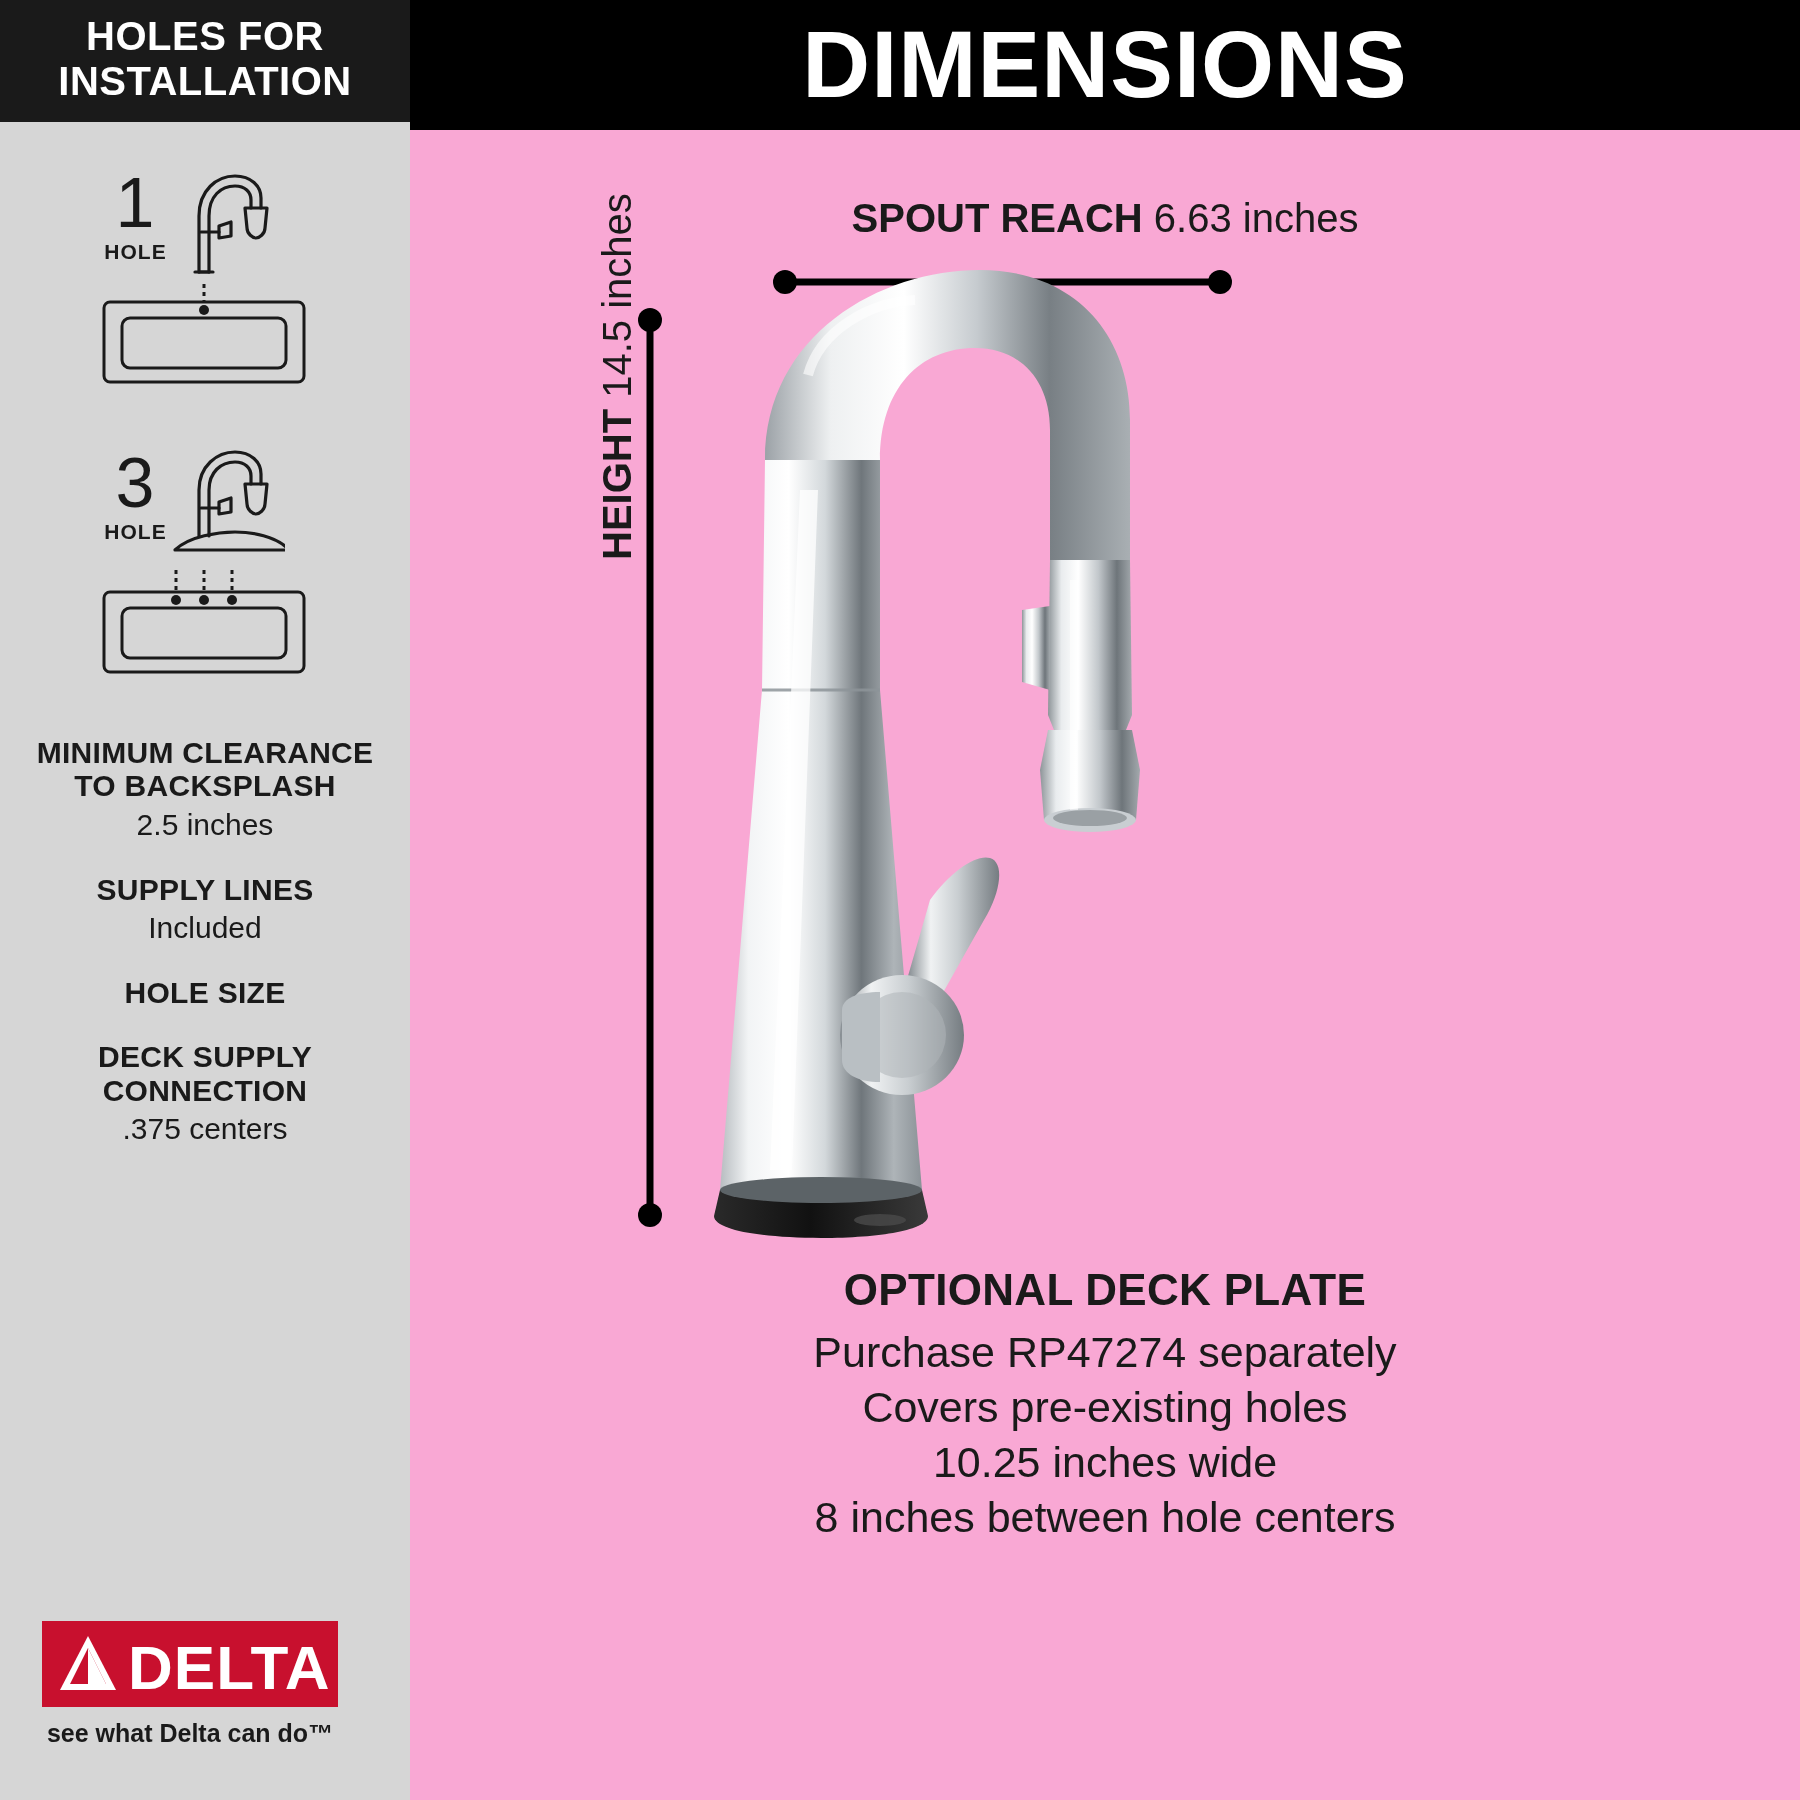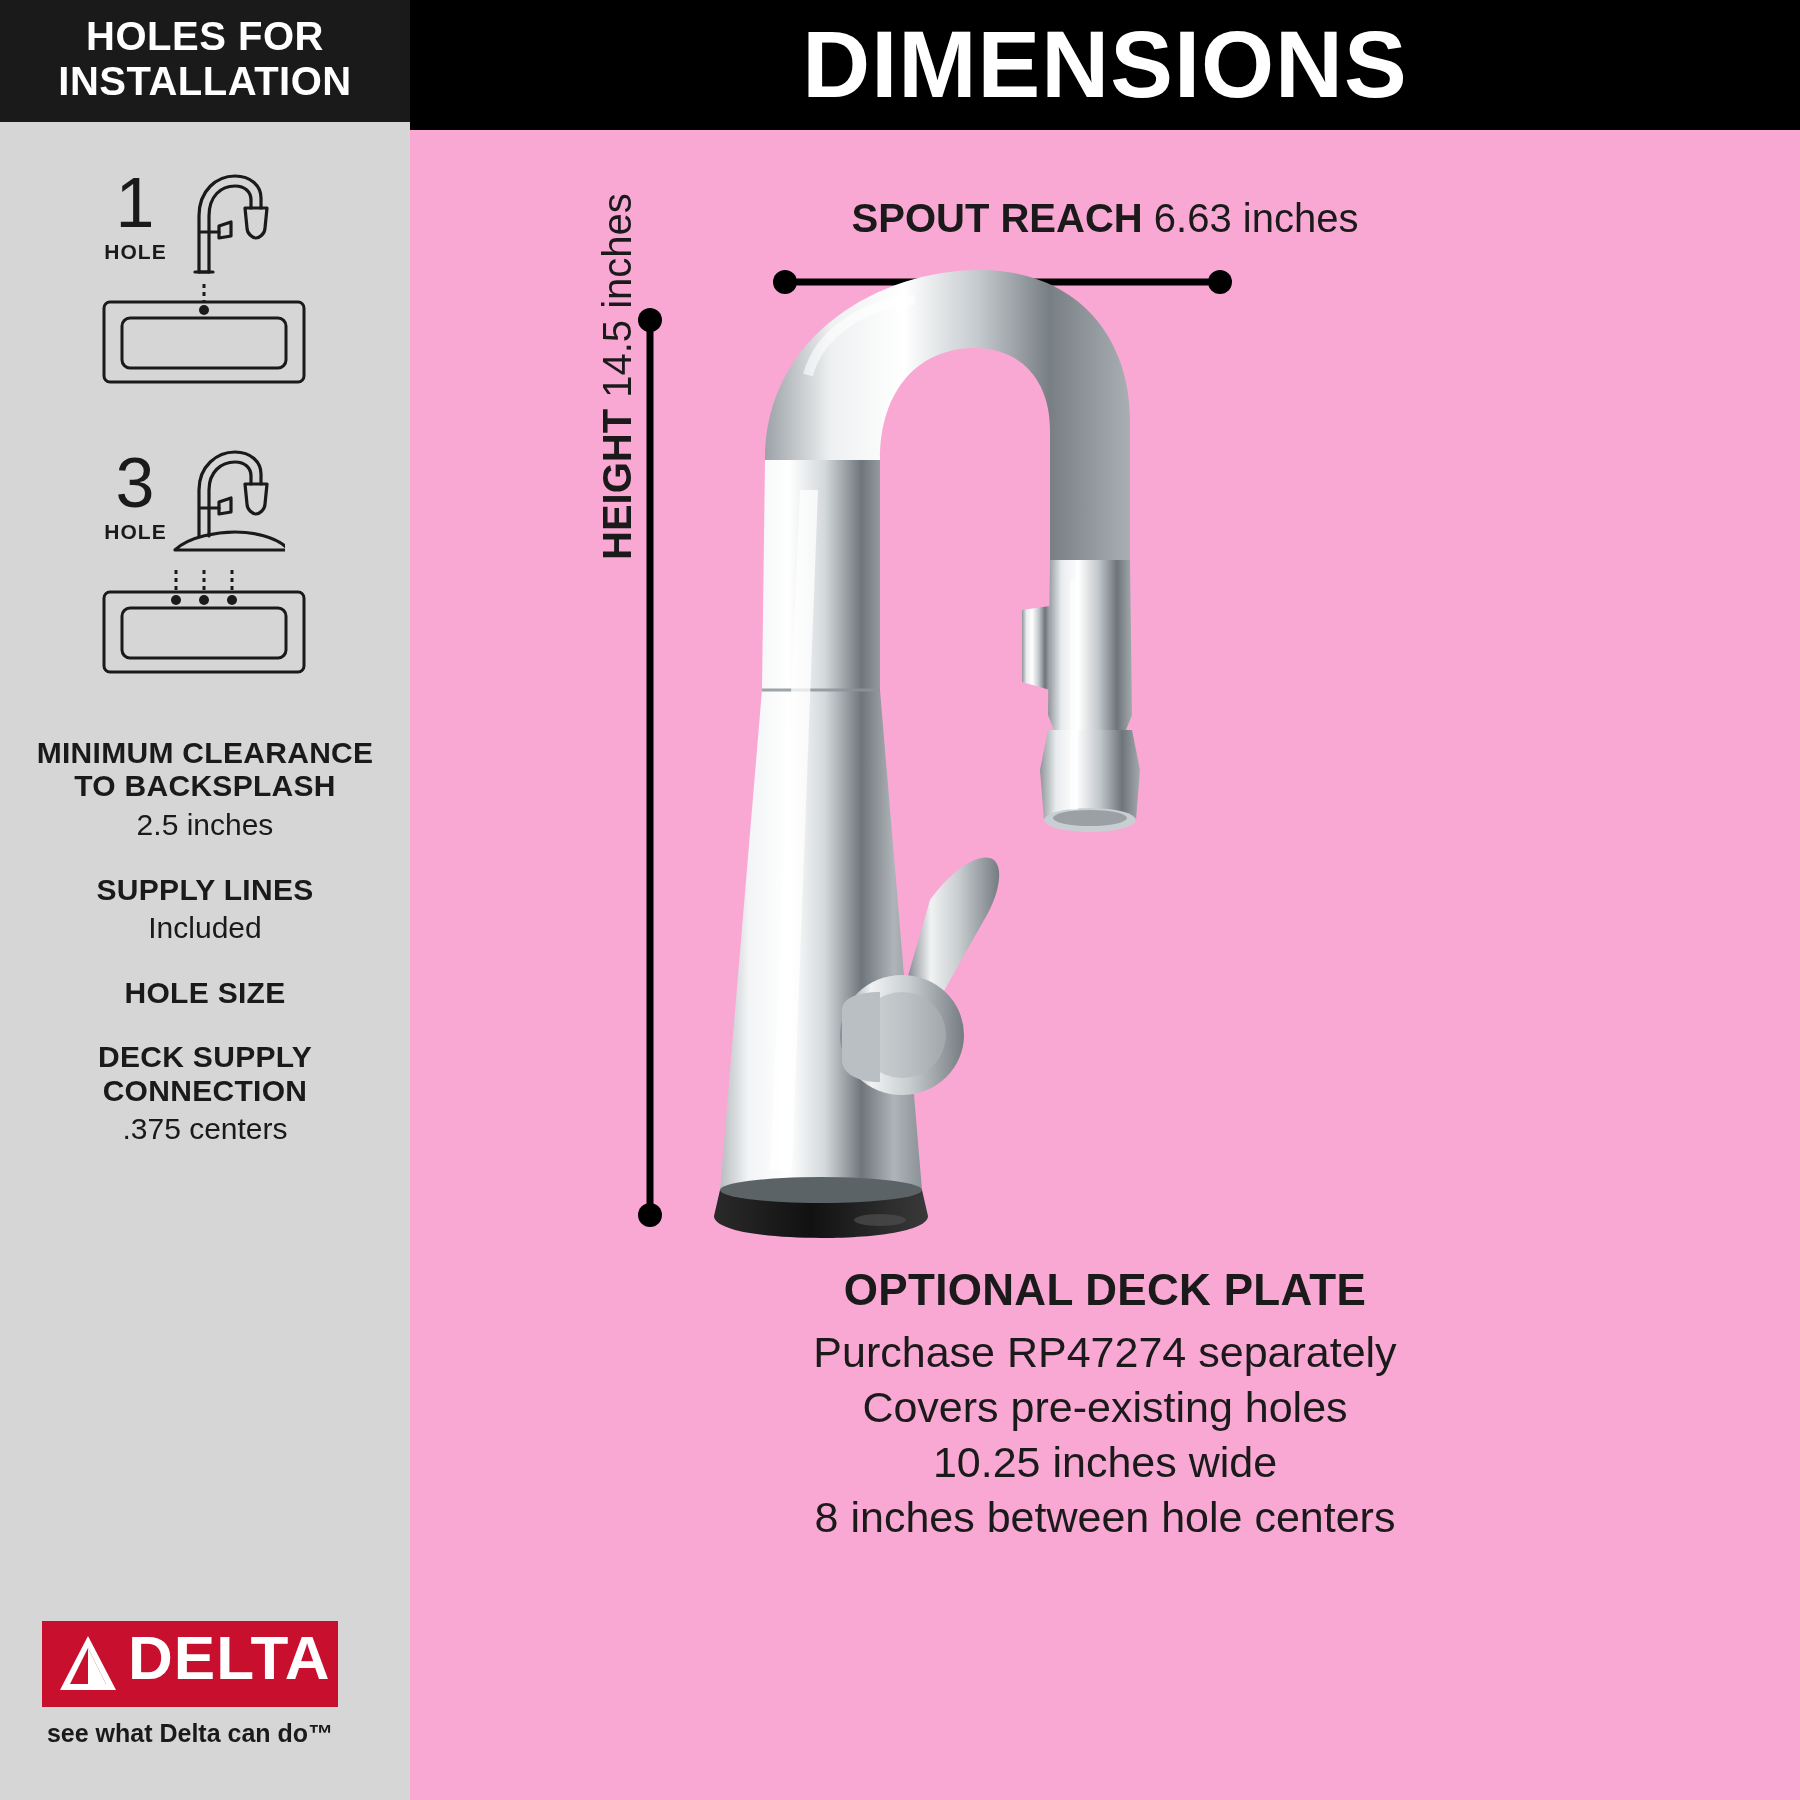--- a/index.html
+++ b/index.html
@@ -126,21 +126,21 @@
     position: relative;
   }
   .logo-tri {
     position: absolute;
     left: 14px;
     top: 11px;
   }
   .logo-word {
     position: absolute;
     left: 86px;
-    top: 6px;
+    top: 16px;
     color: #ffffff;
     font-size: 62px;
     font-weight: bold;
     letter-spacing: 1px;
     line-height: 1;
   }
   .logo-tag {
     margin-top: 12px;
     text-align: center;
     font-size: 25px;

